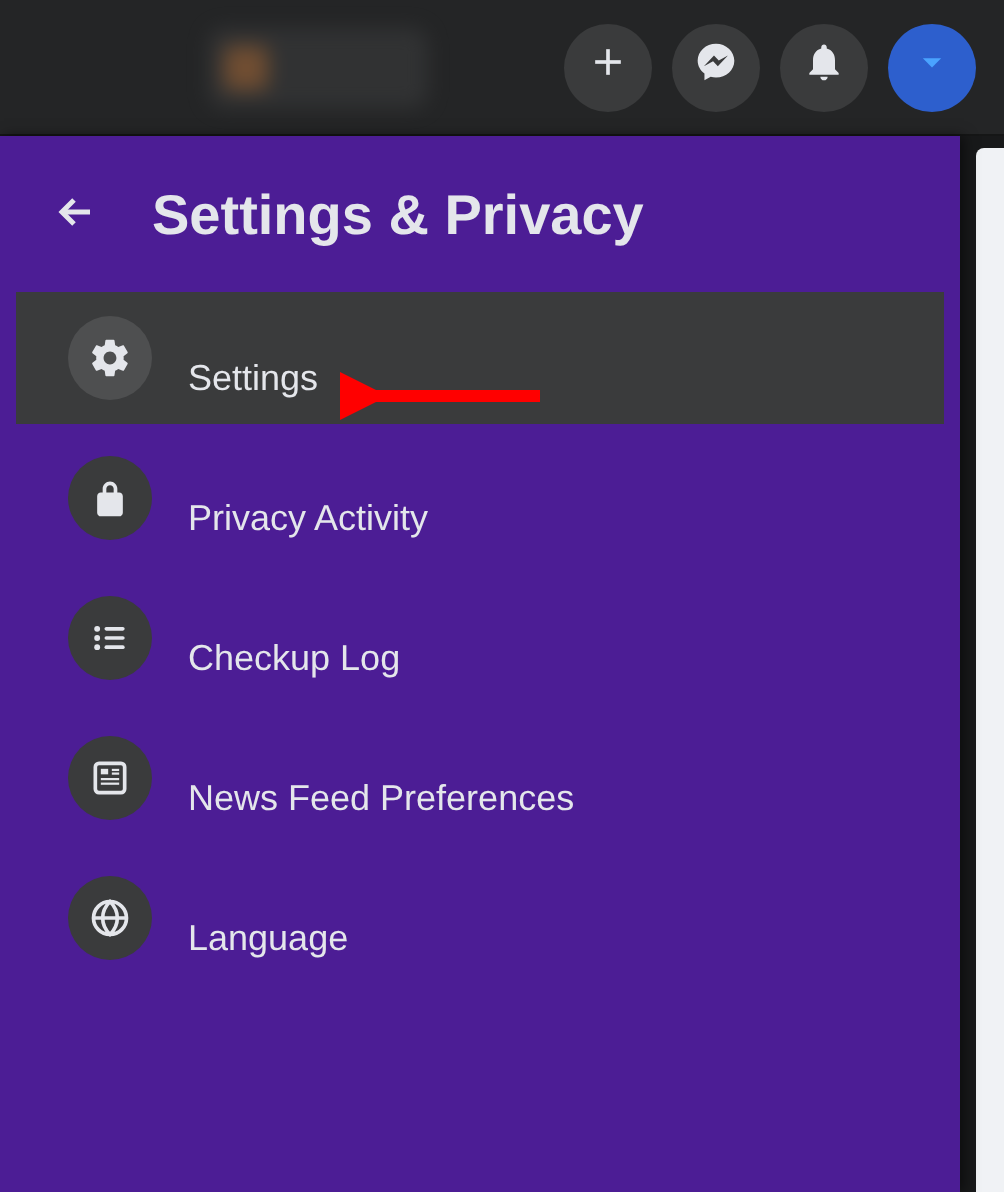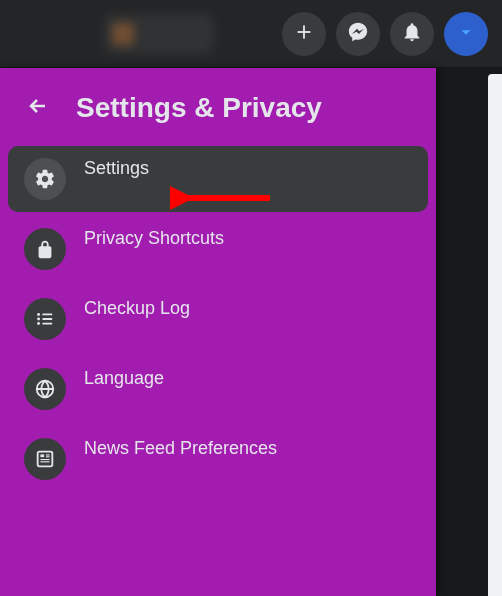--- a/index.html
+++ b/index.html
@@ -51,23 +51,23 @@
   }
   .top-icon.active {
     background: #2d5fcd;
   }
   .top-icon svg { width: 22px; height: 22px; fill: #e4e6eb; }
   .top-icon.active svg { fill: #4aa3ff; }
   .panel {
     position: absolute;
     top: 68px;
     left: 0;
-    width: 436px;
+    width: 480px;
     bottom: 0;
-    background: #a21caf;
+    background: #4c1d95;
     padding: 14px 8px 8px 8px;
     box-shadow: 2px 0 6px rgba(0,0,0,0.5);
   }
   .panel-header {
     display: flex;
     align-items: center;
     gap: 18px;
     padding: 6px 10px 18px 10px;
   }
   .back-btn {
@@ -85,24 +85,24 @@
     font-weight: 800;
     color: #e4e6eb;
   }
   .menu {
     display: flex;
     flex-direction: column;
     gap: 4px;
   }
   .menu-item {
     display: flex;
-    align-items: flex-start;
+    align-items: flex-end;
     gap: 18px;
-    padding: 12px 16px;
-    border-radius: 10px;
+    padding: 12px 26px;
+    border-radius: 0;
     cursor: pointer;
   }
   .menu-item.hovered {
     background: #3a3b3c;
   }
   .item-icon {
     width: 42px;
     height: 42px;
     border-radius: 50%;
     background: #3a3b3c;
@@ -200,59 +200,59 @@
       <span class="item-label">Settings</span>
     </div>
 
 
     <div class="menu-item">
       <div class="item-icon">
         <svg viewBox="0 0 24 24">
             <path d="M17 9h-1V7c0-2.2-1.8-4-4-4S8 4.8 8 7v2H7c-1.1 0-2 .9-2 2v9c0 1.1.9 2 2 2h10c1.1 0 2-.9 2-2v-9c0-1.1-.9-2-2-2zm-7-2c0-1.1.9-2 2-2s2 .9 2 2v2h-4V7z"></path>
           </svg>
       </div>
-      <span class="item-label">Privacy Shortcuts</span>
+      <span class="item-label">Privacy Activity</span>
     </div>
 
     <div class="menu-item">
       <div class="item-icon">
         <svg viewBox="0 0 24 24">
             <circle cx="5" cy="7" r="1.6"></circle>
             <circle cx="5" cy="12" r="1.6"></circle>
             <circle cx="5" cy="17" r="1.6"></circle>
             <rect x="9" y="6" width="11" height="2" rx="1"></rect>
             <rect x="9" y="11" width="11" height="2" rx="1"></rect>
             <rect x="9" y="16" width="11" height="2" rx="1"></rect>
           </svg>
       </div>
       <span class="item-label">Checkup Log</span>
     </div>
 
     <div class="menu-item">
       <div class="item-icon">
         <svg viewBox="0 0 24 24">
-            <circle cx="12" cy="12" r="9" fill="none" stroke="#e4e6eb" stroke-width="2"></circle>
-            <path d="M3 12h18M12 3c2.5 2.5 4 5.5 4 9s-1.5 6.5-4 9c-2.5-2.5-4-5.5-4-9s1.5-6.5 4-9z" fill="none" stroke="#e4e6eb" stroke-width="2"></path>
-          </svg>
-      </div>
-      <span class="item-label">Language</span>
-    </div>
-
-    <div class="menu-item">
-      <div class="item-icon">
-        <svg viewBox="0 0 24 24">
             <rect x="4" y="4" width="16" height="16" rx="2" fill="none" stroke="#e4e6eb" stroke-width="2"></rect>
             <rect x="7" y="7" width="4" height="3"></rect>
             <rect x="13" y="7" width="4" height="1.2"></rect>
             <rect x="13" y="9" width="4" height="1.2"></rect>
             <rect x="7" y="12" width="10" height="1.2"></rect>
             <rect x="7" y="14.5" width="10" height="1.2"></rect>
           </svg>
       </div>
       <span class="item-label">News Feed Preferences</span>
+    </div>
+
+    <div class="menu-item">
+      <div class="item-icon">
+        <svg viewBox="0 0 24 24">
+            <circle cx="12" cy="12" r="9" fill="none" stroke="#e4e6eb" stroke-width="2"></circle>
+            <path d="M3 12h18M12 3c2.5 2.5 4 5.5 4 9s-1.5 6.5-4 9c-2.5-2.5-4-5.5-4-9s1.5-6.5 4-9z" fill="none" stroke="#e4e6eb" stroke-width="2"></path>
+          </svg>
+      </div>
+      <span class="item-label">Language</span>
     </div>
 
   </div>
 </div>
 
 <svg class="red-arrow" width="110" height="40">
   <defs>
     <marker id="ah" markerWidth="8" markerHeight="8" refX="2" refY="4" orient="auto">
       <path d="M8 0 L0 4 L8 8 z" fill="#ff0000"></path>
     </marker>

